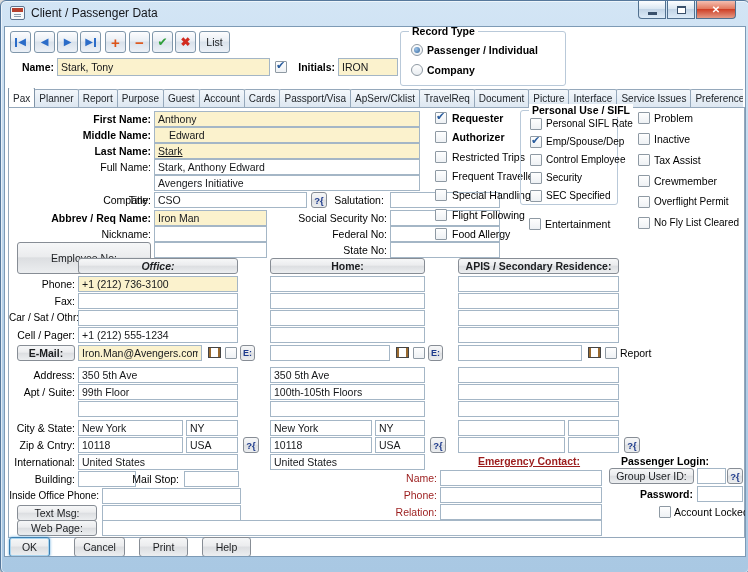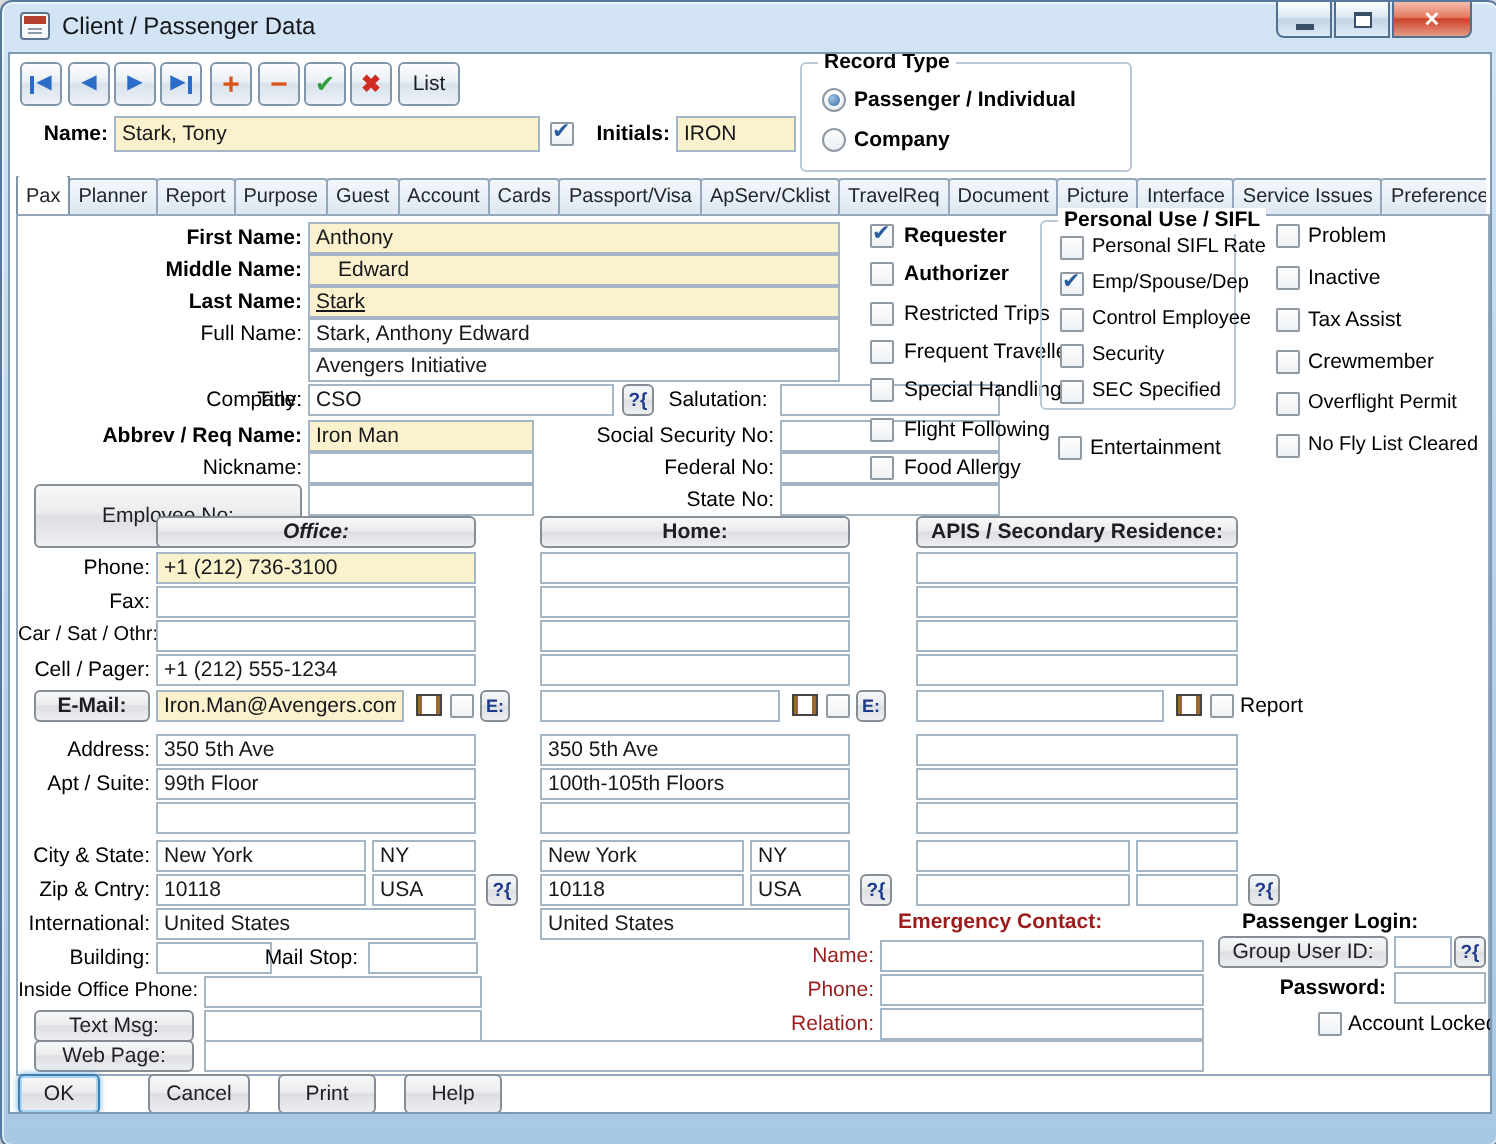--- a/index.html
+++ b/index.html
@@ -327,21 +327,21 @@
       <input class="fld" style="left: 449px; top: 329px; width: 107px;" value="">
       <input class="fld" style="left: 559px; top: 329px; width: 51px;" value="">
       <div class="btn hb" style="left:615px;top:329px;width:16px;height:16px;">
           <span>?{</span>
         </div>
 
       <span class="lb" style="left:0;top:346px;width:66px;">International:</span>
       <input class="fld" style="left: 69px; top: 346px; width: 160px;" value="United States">
       <input class="fld" style="left: 261px; top: 346px; width: 155px;" value="United States">
 
-      <span class="lb bold maroon" style="left:440px;top:345px;width:160px;text-align:left;">Emergency Contact:</span>
+      <span class="lb bold maroon" style="left:440px;top:345px;width:160px;text-align:center;text-decoration:underline;">Emergency Contact:</span>
       <span class="lb left bold" style="left:612px;top:345px;width:110px;">Passenger Login:</span>
 
       <span class="lb" style="left:0;top:363px;width:66px;">Building:</span>
       <input class="fld" style="left: 69px; top: 363px; width: 58px;" value="">
       <span class="lb" style="left:110px;top:363px;width:60px;">Mail Stop:</span>
       <input class="fld" style="left: 175px; top: 363px; width: 55px;" value="">
 
       <span class="lb maroon" style="left:348px;top:362px;width:80px;">Name:</span>
       <input class="fld" style="left: 431px; top: 362px; width: 162px;" value="">
       <div class="btn" style="left:600px;top:360px;width:85px;height:16px;">

